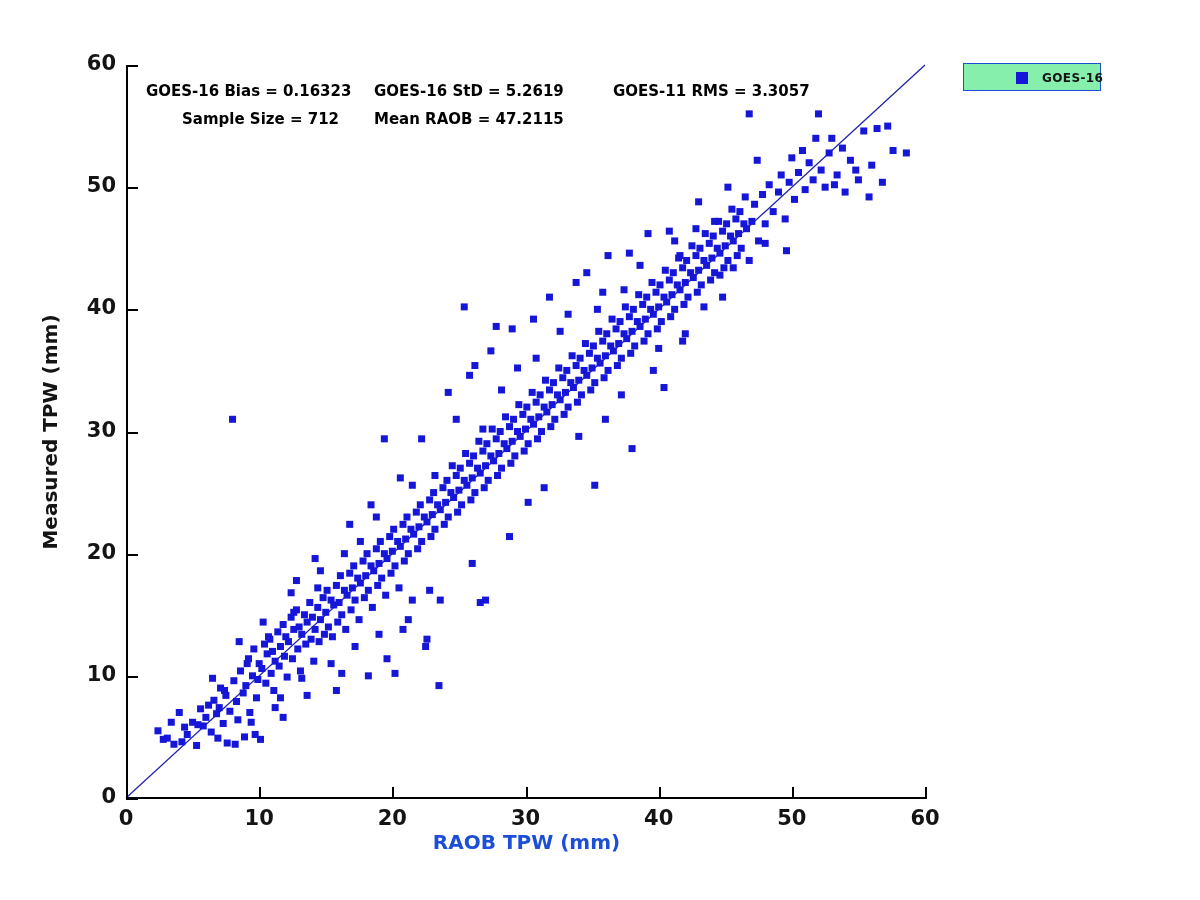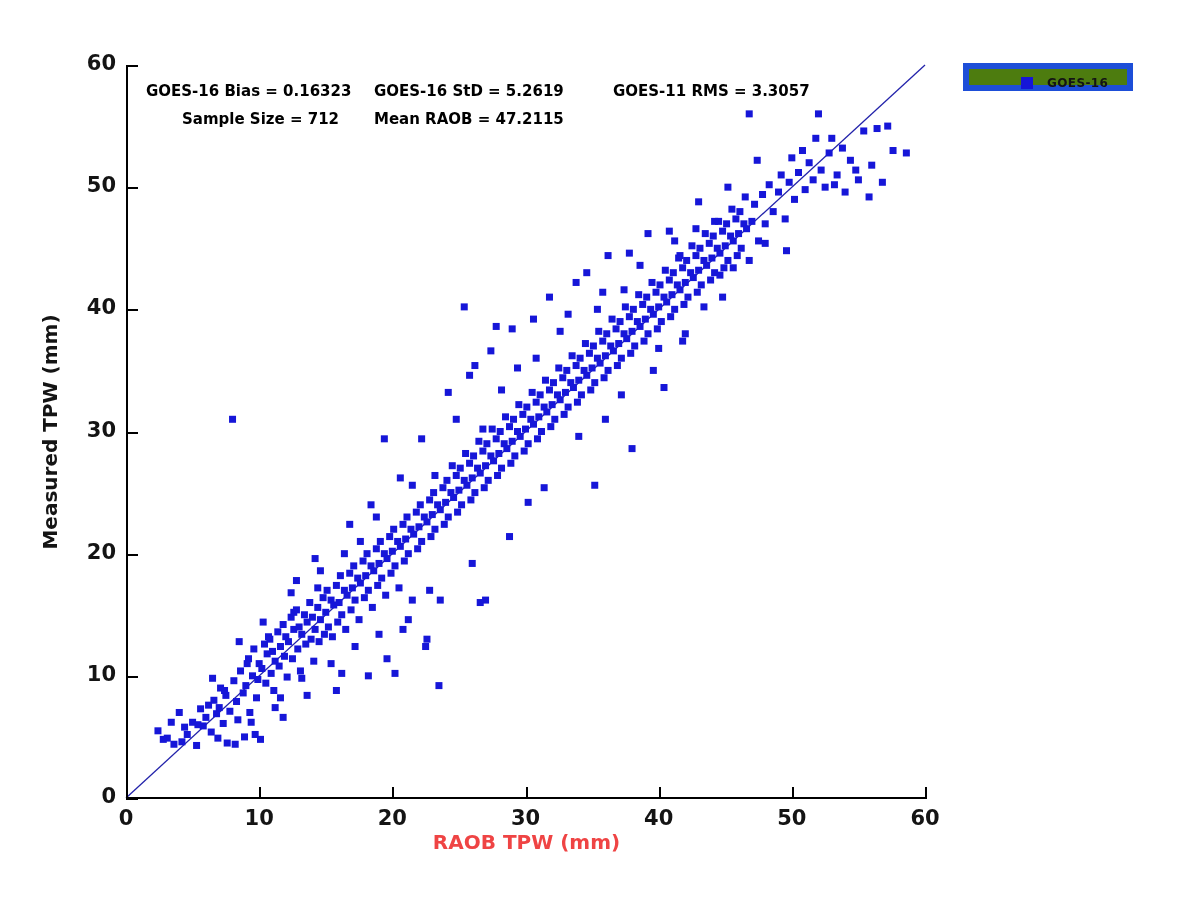--- a/index.html
+++ b/index.html
@@ -96,21 +96,21 @@
   }
 
   #xlabel {
     position: absolute;
     left: 126px;
     top: 830px;
     width: 801px;
     text-align: center;
     font-size: 20px;
     font-weight: bold;
-    color: #ef4444;
+    color: #1d4ed8;
   }
   #ylabel {
     position: absolute;
     left: -70px;
     top: 420px;
     width: 240px;
     text-align: center;
     font-size: 20px;
     font-weight: bold;
     color: #141414;
@@ -134,24 +134,24 @@
     width: 799px;
     height: 733px;
     overflow: visible;
   }
 
   
   #legend {
     position: absolute;
     left: 963px;
     top: 63px;
-    width: 170px;
+    width: 138px;
     height: 28px;
-    border: 6px solid #1d4ed8;
-    background: #4d7c0f;
+    border: 1px solid #1d4ed8;
+    background: #86efac;
     box-sizing: border-box;
   }
   #legend-swatch {
     position: absolute;
     left: 52px;
     top: 8px;
     width: 12px;
     height: 12px;
     background: #1616d8;
   }

